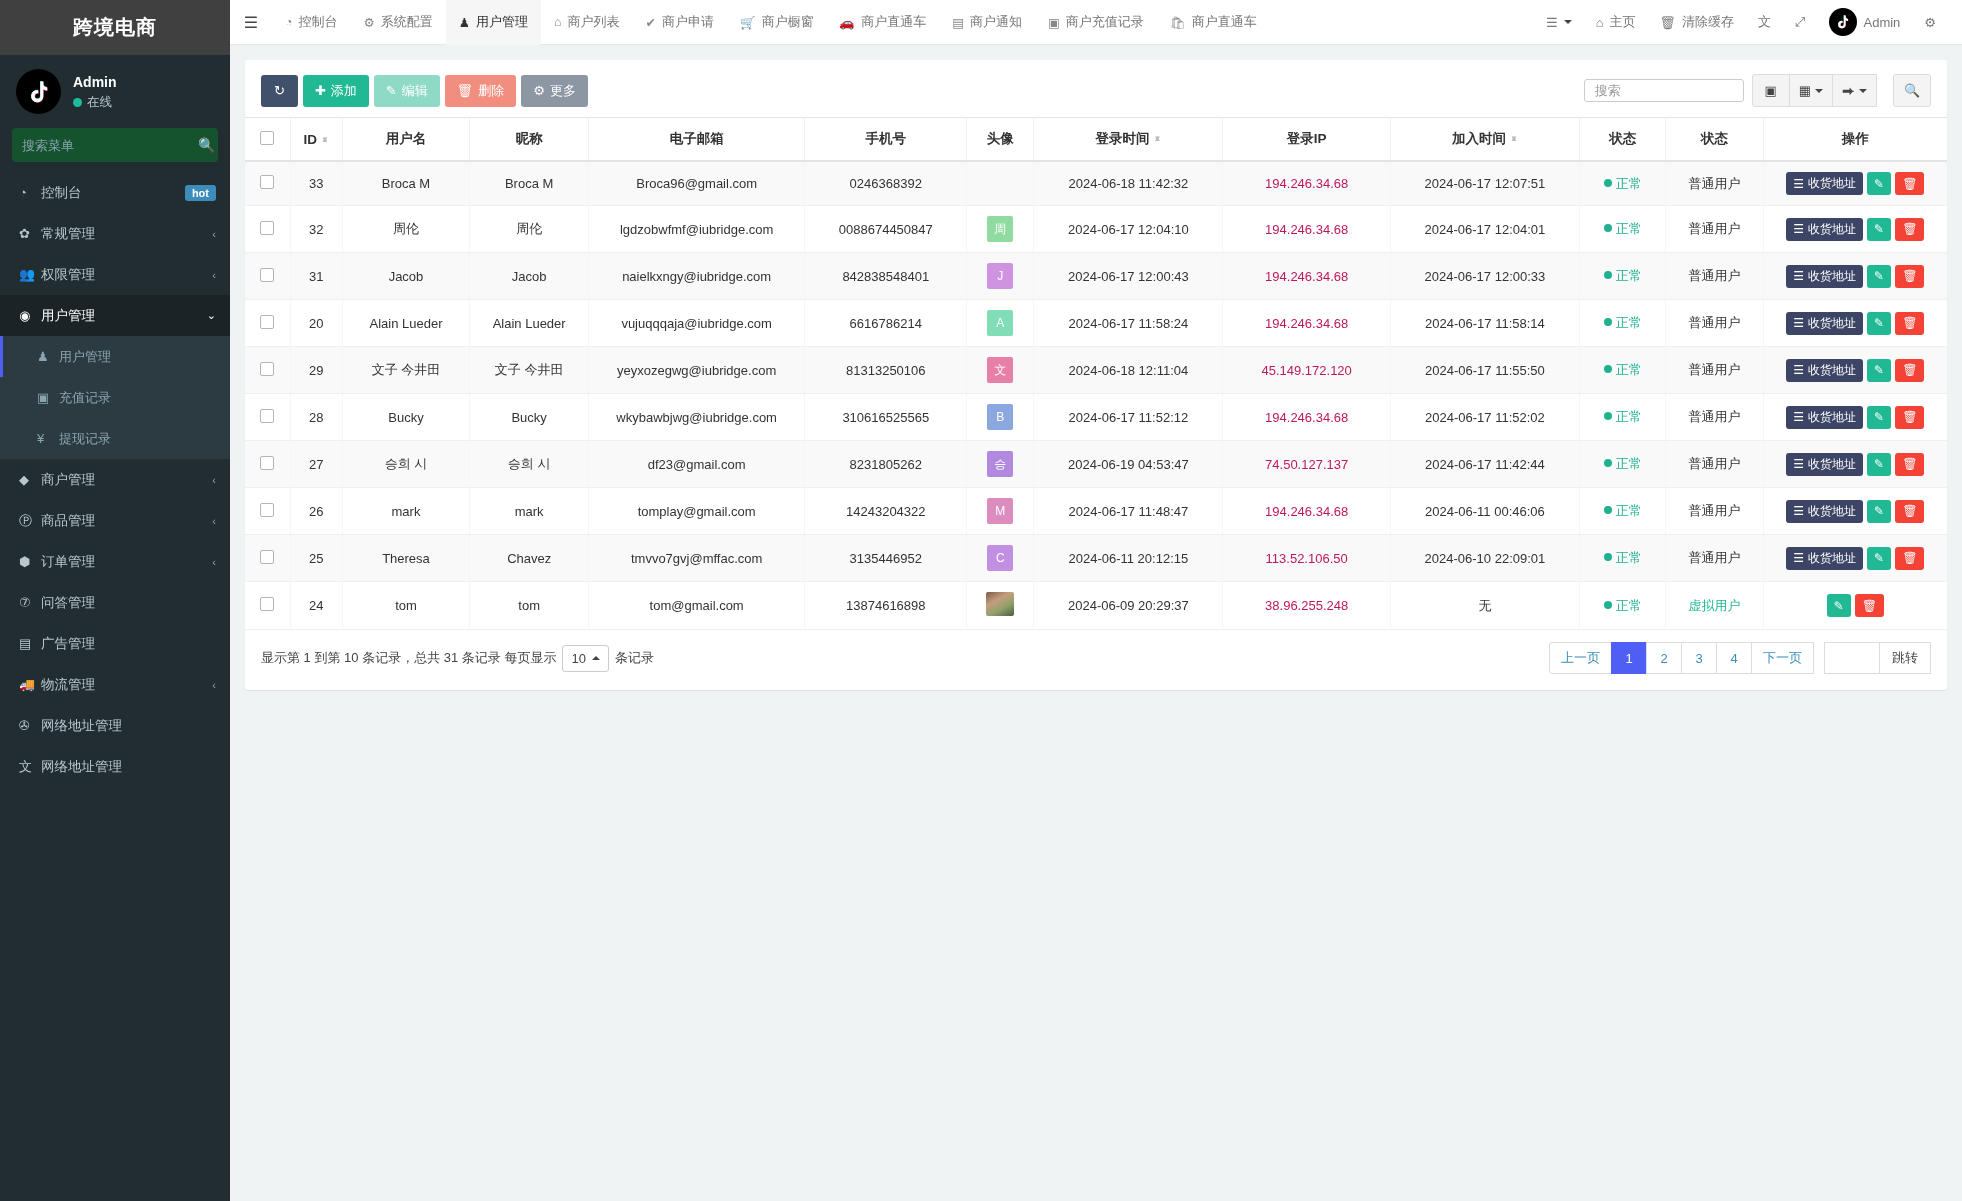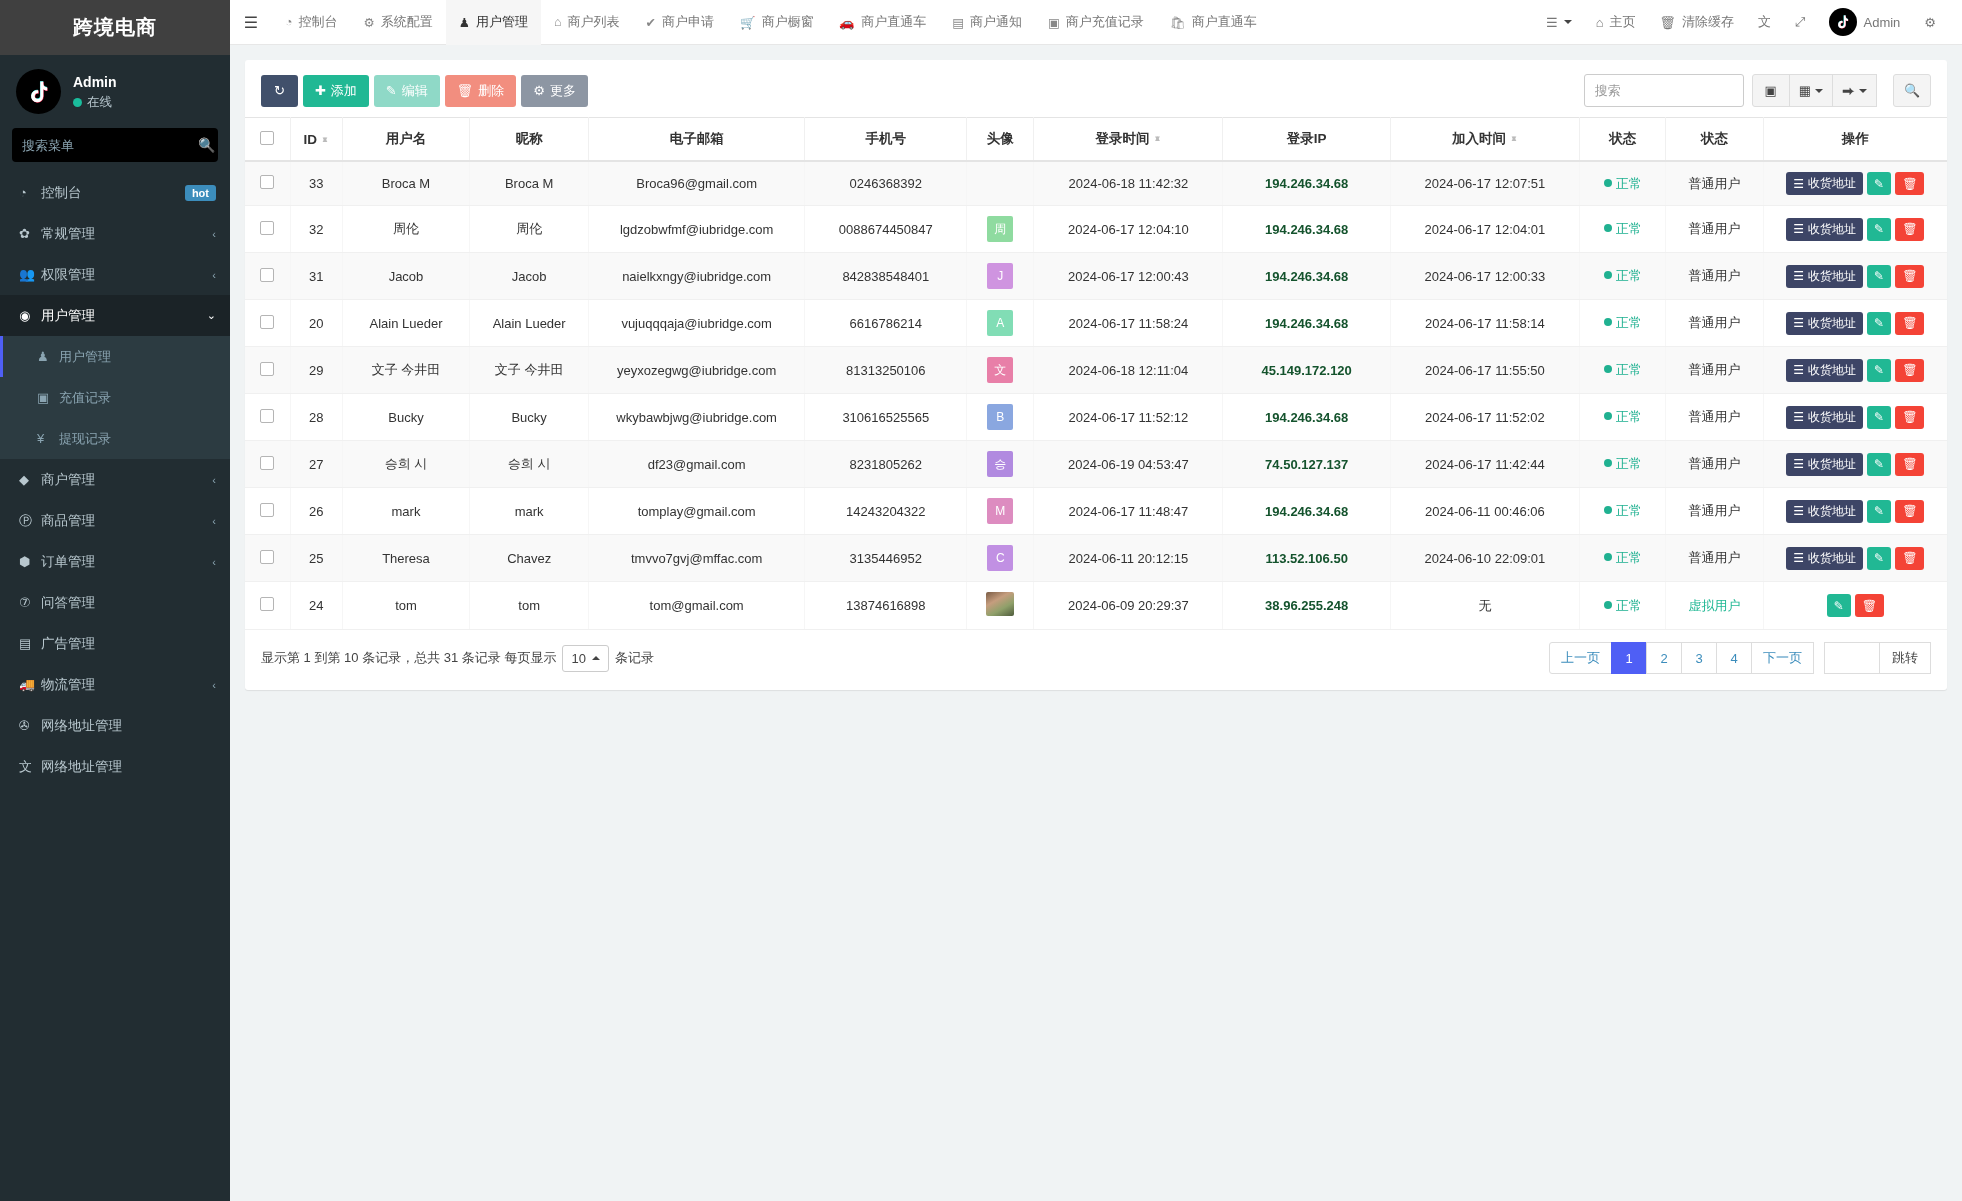--- a/index.html
+++ b/index.html
@@ -33,21 +33,21 @@
   }
   .avatar-tiktok svg { width: 26px; height: 26px; }
   .userinfo { margin-left: 12px; line-height: 1.5; }
   .userinfo .uname { color: #fff; font-size: 14px; font-weight: bold; }
   .userinfo .ustatus { font-size: 12.5px; color: #b8c7ce; display: flex; align-items: center; gap: 5px; }
   .dot-online { width: 9px; height: 9px; border-radius: 50%; background: #1abc9c; display: inline-block; }
 
   .menusearch { padding: 0 12px 10px 12px; }
   .menusearch .wrap {
     display: flex; align-items: center;
-    background: #000000; border-radius: 4px; height: 34px; padding: 0 10px;
+    background: #14532d; border-radius: 4px; height: 34px; padding: 0 10px;
   }
   .menusearch input {
     flex: 1; background: transparent; border: none; outline: none;
     color: #b8c7ce; font-size: 13px; font-family: inherit;
   }
   .menusearch input::placeholder { color: #8aa4b1; }
   .menusearch .sicon { color: #8aa4b1; font-size: 14px; }
 
   .menu { flex: 1; overflow: hidden; }
   .mi {
@@ -112,21 +112,21 @@
     margin-right: 5px;
   }
   .btn-refresh { background: #41506b; padding: 0 13px; }
   .btn-add { background: #21b894; }
   .btn-edit { background: #8fd9c7; }
   .btn-del { background: #f28e7f; }
   .btn-more { background: #8d96a3; }
 
   .tbar-right { margin-left: auto; display: flex; align-items: center; gap: 8px; }
   .searchbox {
-    width: 160px; height: 33px; border: 1px solid #ccc; border-radius: 3px;
+    width: 160px; height: 23px; border: 1px solid #ccc; border-radius: 3px;
     padding: 0 10px; font-size: 13px; color: #555; outline: none; font-family: inherit;
   }
   .searchbox::placeholder { color: #999; }
   .btngroup { display: flex; }
   .gbtn {
     height: 33px; min-width: 38px; padding: 0 9px;
     background: #f4f4f4; border: 1px solid #ddd; margin-left: -1px;
     display: flex; align-items: center; justify-content: center; gap: 4px;
     font-size: 13px; color: #444; cursor: pointer;
   }
@@ -148,21 +148,21 @@
     text-align: center; vertical-align: middle; height: 41px;
   }
   table.grid td:last-child { border-right: none; }
   tr.striped td { background: #f9f9f9; }
   .sortic { display: inline-flex; flex-direction: column; margin-left: 4px; vertical-align: middle; line-height: 0; }
   .sortic i { font-style: normal; font-size: 8px; color: #bbb; display: block; }
   .cbx {
     width: 14px; height: 14px; border: 1px solid #b5b5b5; border-radius: 2px;
     display: inline-block; background: #fff; cursor: pointer;
   }
-  .ip-link { color: #14532d; cursor: pointer; font-weight: bold; }
+  .ip-link { color: #be185d; cursor: pointer; }
   .ava-sq {
     width: 26px; height: 26px; display: inline-flex; align-items: center; justify-content: center;
     color: #fff; font-size: 12px; border-radius: 2px;
   }
   .ava-photo {
     width: 28px; height: 24px; display: inline-block; border-radius: 2px;
     background: linear-gradient(150deg,#7a5c45 0%,#c59d7e 35%,#8fa06a 65%,#4e5b3c 100%);
   }
   .st-normal { color: #20b191; white-space: nowrap; }
   .st-dot { width: 8px; height: 8px; border-radius: 50%; background: #20b191; display: inline-block; margin-right: 4px; vertical-align: 1px; }

